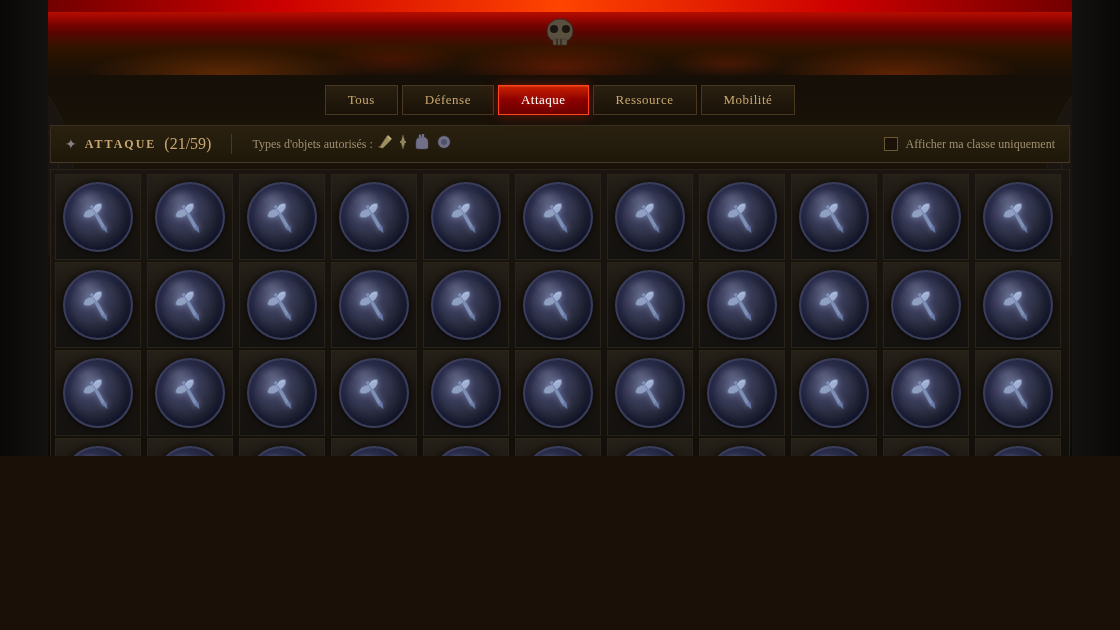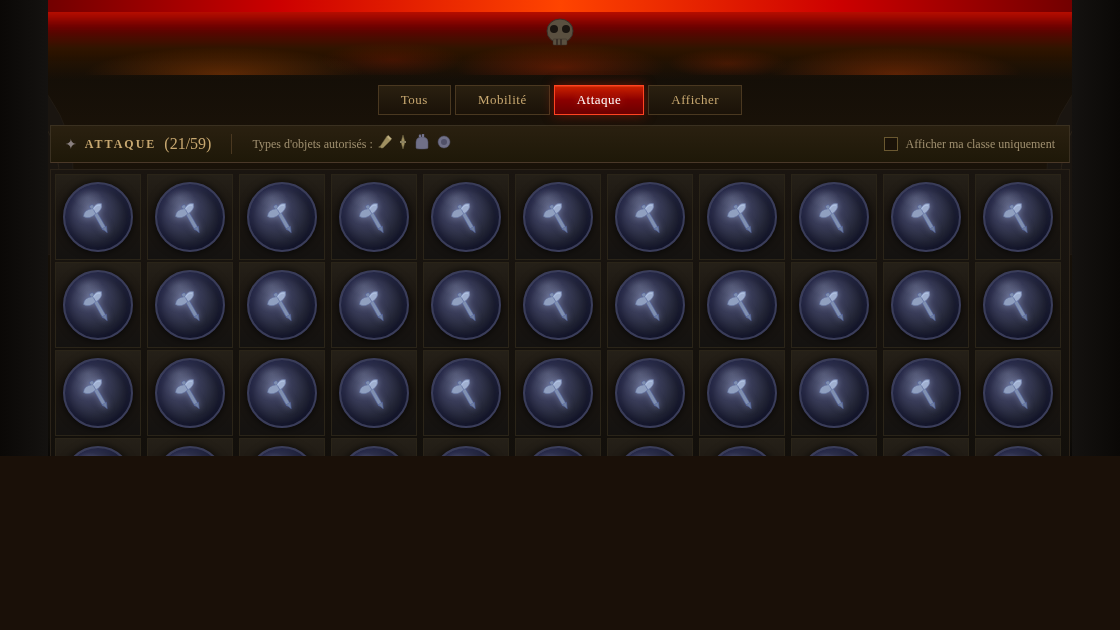--- a/index.html
+++ b/index.html
@@ -372,23 +372,24 @@
     <svg width="100" height="200" viewBox="0 0 100 200">
       <path d="M0,0 Q40,20 60,60 Q80,100 70,140 Q60,170 50,200 L0,200 Z" fill="#1a1510" stroke="#2a2218" stroke-width="0.5"></path>
       <path d="M0,10 Q30,40 50,80 Q65,110 55,150" fill="none" stroke="#2a2218" stroke-width="1"></path>
     </svg>
   </div>
 
   <div class="content-area">
 
     <div class="tab-bar">
       <button class="tab-btn">Tous</button>
+      <button class="tab-btn">Défense</button>
+      <button class="tab-btn active">Attaque</button>
+      <button class="tab-btn">Ressource</button>
       <button class="tab-btn">Mobilité</button>
-      <button class="tab-btn active">Attaque</button>
-      <button class="tab-btn">Afficher</button>
     </div>
 
     <div class="section-header">
       <div class="section-title-wrap">
         <span class="section-icon">✦</span>
         <span class="section-title">ATTAQUE</span>
         <span class="section-count">(21/59)</span>
       </div>
       <div class="section-divider"></div>
       <div class="allowed-types">

